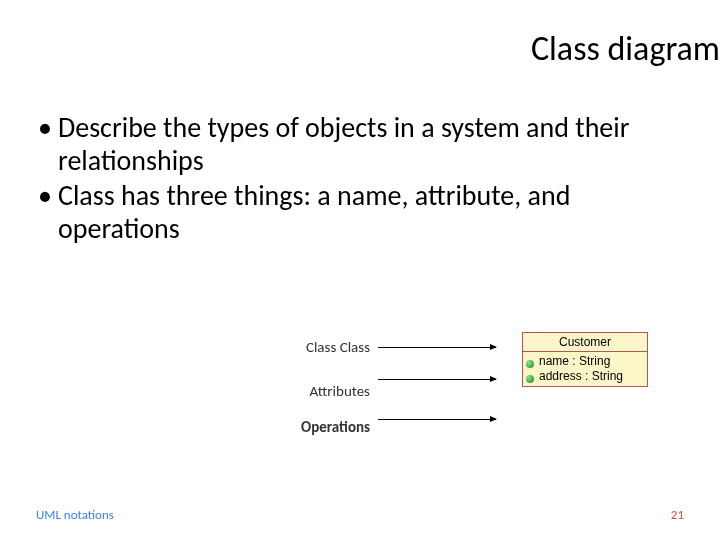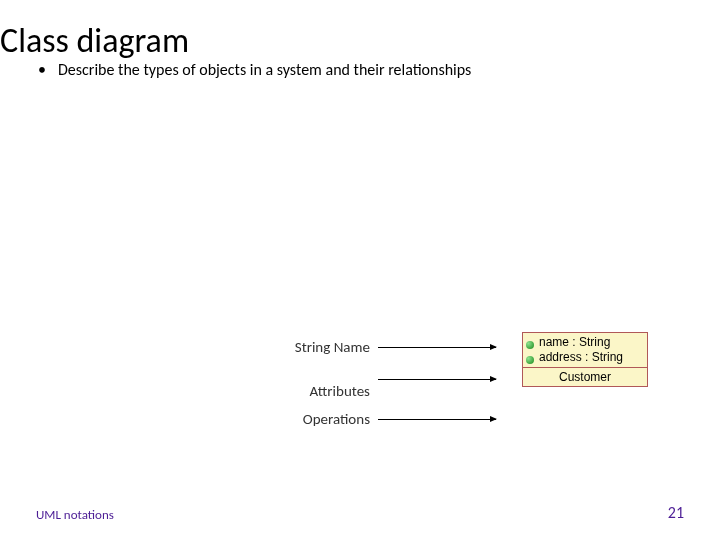--- a/index.html
+++ b/index.html
@@ -5,29 +5,30 @@
   * { margin: 0; padding: 0; box-sizing: border-box; }
   body {
     width: 720px;
     height: 540px;
     background: #ffffff;
     font-family: Calibri, Arial, sans-serif;
     color: #000;
     position: relative;
   }
   .title {
-    text-align: left;
+    text-align: right;
     font-size: 34px;
-    padding-top: 20px;
+    padding-top: 28px;
     font-weight: 400;
   }
   .bullets {
+    margin-top: 42px;
     margin-left: 38px;
     margin-right: 40px;
-    font-size: 16px;
+    font-size: 28px;
     line-height: 1.18;
   }
   .bullets li {
     list-style: none;
     position: relative;
     padding-left: 20px;
     margin-bottom: 2px;
   }
   .bullets li::before {
     content: "•";
@@ -43,21 +44,21 @@
   }
   .label-col {
     position: absolute;
     text-align: right;
     font-size: 15px;
     color: #333;
     width: 160px;
   }
   .lbl-classname { left: 210px; top: 0; }
   .lbl-attributes { left: 210px; top: 44px; }
-  .lbl-operations { left: 210px; top: 72px; }
+  .lbl-operations { left: 210px; top: 80px; font-weight: bold; }
   .arrow {
     position: absolute;
     height: 1px;
     background: #000;
   }
   .arrow::after {
     content: "";
     position: absolute;
     right: -1px;
     top: -3px;
@@ -106,57 +107,58 @@
     width: 8px; height: 8px;
     background: #e6d040;
     display: inline-block;
     transform: rotate(45deg);
   }
   .footer-left {
     position: absolute;
     left: 36px;
     bottom: 18px;
     font-size: 13px;
-    color: #4c1d95;
+    color: #3b82f6;
   }
   .footer-right {
     position: absolute;
     right: 36px;
     bottom: 18px;
-    font-size: 16px;
-    color: #4c1d95;
+    font-size: 13px;
+    color: #ef4444;
   }
 </style>
 </head>
 <body>
 
 <h1 class="title">Class diagram</h1>
 
 <ul class="bullets">
   <li>Describe the types of objects in a system and their relationships</li>
+  <li>Class has three things: a name, attribute, and operations</li>
 </ul>
 
 <div class="diagram-area">
-  <div class="label-col lbl-classname">String Name</div>
+  <div class="label-col lbl-classname">Class Class</div>
   <div class="label-col lbl-attributes">Attributes</div>
   <div class="label-col lbl-operations">Operations</div>
 
   <div class="arrow arr1"></div>
   <div class="arrow arr2"></div>
   <div class="arrow arr3"></div>
 
   <div class="uml-class">
+    <div class="uml-compartment uml-name">Customer</div>
     <div class="uml-compartment">
       <div class="attr-row">
         <span class="vis-icon"><span class="vis-green"></span></span>
         <span>name : String</span>
       </div>
       <div class="attr-row">
         <span class="vis-icon"><span class="vis-green"></span></span>
         <span>address : String</span>
       </div>
     </div>
-    <div class="uml-compartment uml-name">Customer</div>
   </div>
 </div>
 
 <div class="footer-left">UML notations</div>
 <div class="footer-right">21</div>
 
 </body></html>

